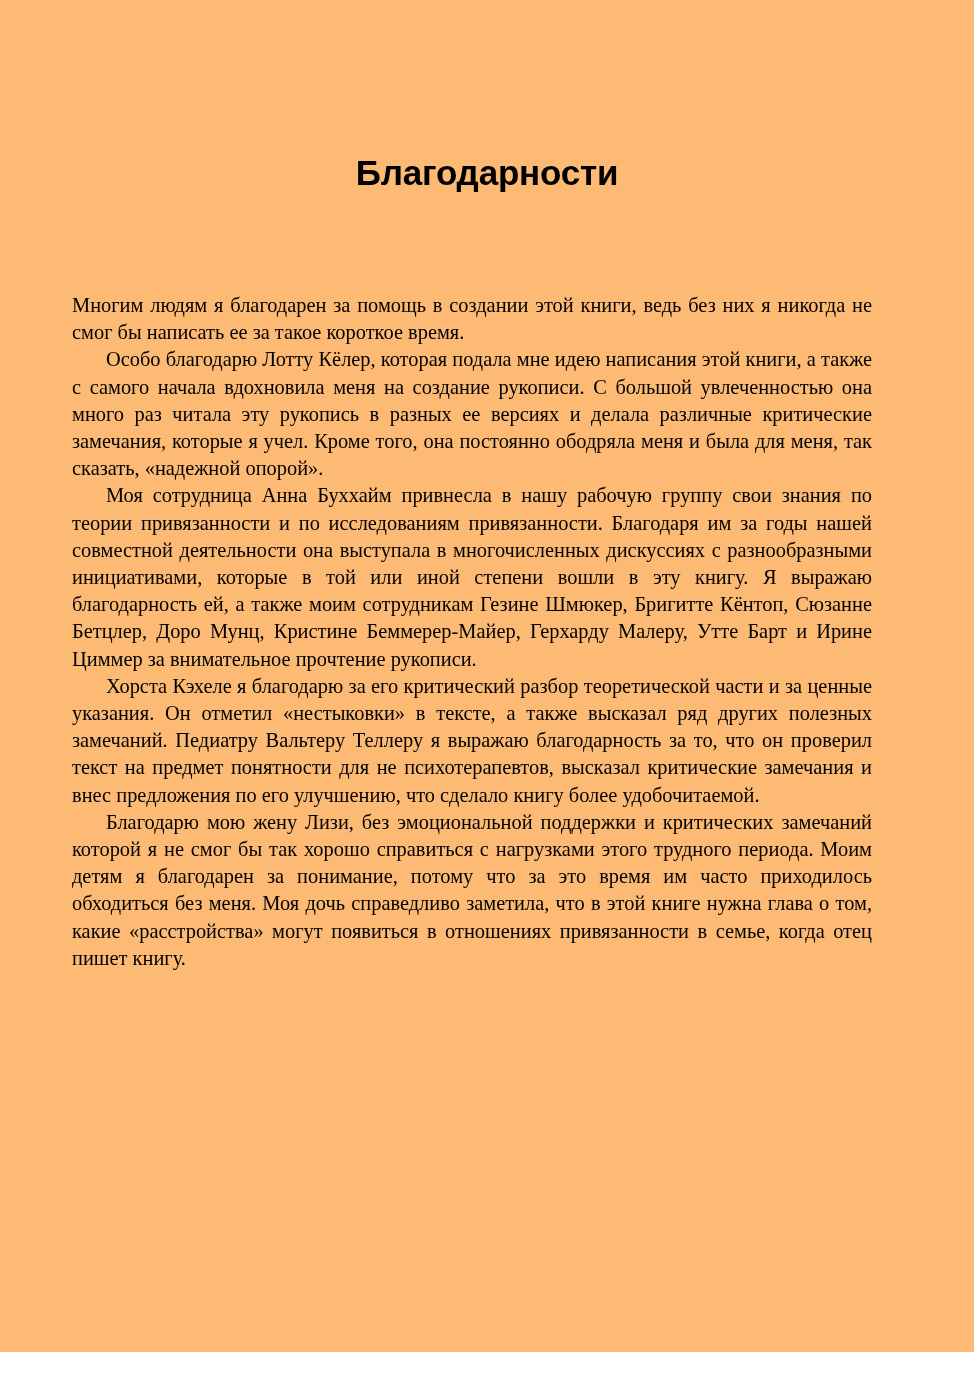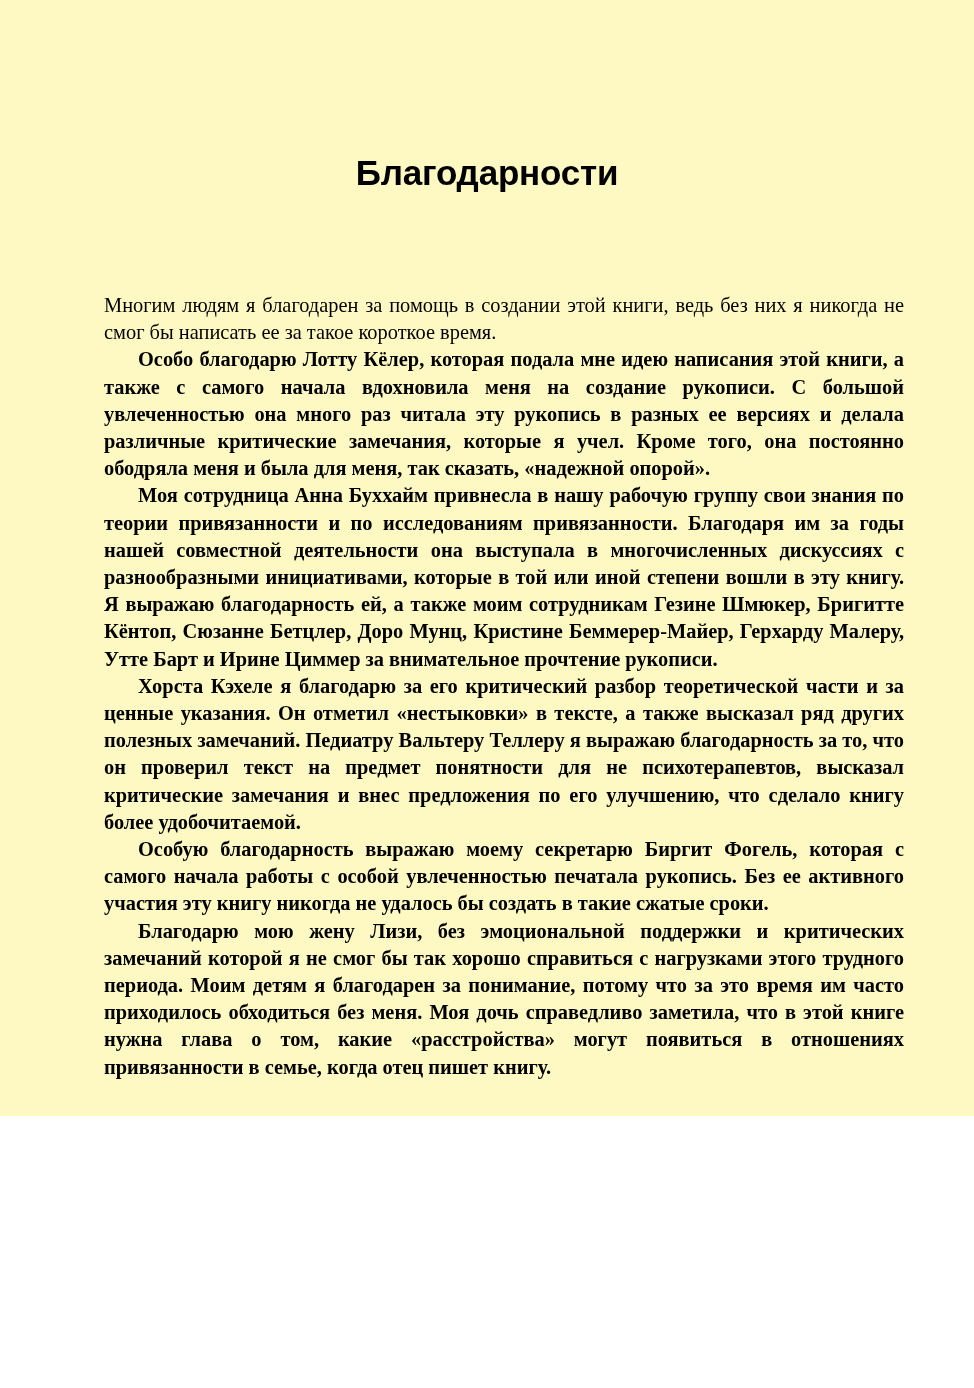--- a/index.html
+++ b/index.html
@@ -3,69 +3,67 @@
 <meta charset="utf-8">
 <style>
   html, body {
     margin: 0;
     padding: 0;
     background: #ffffff;
   }
   .page {
     position: relative;
     width: 974px;
-    height: 1116px;
-    background: #fef9c3;
+    height: 1352px;
+    background: #fdba74;
     overflow: hidden;
     box-sizing: border-box;
     padding-left: 39px;
   }
   .chapter-title {
     position: absolute;
     top: 130px;
     left: 0;
     width: 974px;
     text-align: center;
     font-family: "Liberation Sans", sans-serif;
     font-weight: bold;
     font-size: 35px;
     letter-spacing: -0.2px;
     color: #000000;
   }
   .body-block {
     position: absolute;
     top: 292px;
-    left: 104px;
+    left: 72px;
     width: 800px;
   }
   .para {
     margin: 0;
     font-family: "Liberation Serif", "DejaVu Serif", serif;
     font-size: 20.4px;
     line-height: 27.2px;
     color: #000000;
     text-align: justify;
     text-justify: inter-word;
     hyphens: manual;
     -webkit-hyphens: manual;
   }
   .para.indent {
     text-indent: 34px;
-    font-weight: bold;
   }
 </style>
 </head>
 <body>
 
 <div class="page">
 
   <h1 class="chapter-title">Благодарности</h1>
 
   <div class="body-block">
     <p class="para">Многим людям я благодарен за помощь в создании этой книги, ведь без них я никогда не смог бы написать ее за такое короткое время.</p>
     <p class="para indent">Особо благодарю Лотту Кёлер, которая подала мне идею написания этой книги, а также с самого начала вдохновила меня на создание рукописи. С большой увлеченностью она много раз читала эту рукопись в разных ее версиях и делала различные критические замечания, которые я учел. Кроме того, она постоянно ободряла меня и была для меня, так сказать, «надежной опорой».</p>
     <p class="para indent">Моя сотрудница Анна Буххайм привнесла в нашу рабочую группу свои знания по теории привязанности и по исследованиям привязанности. Благодаря им за годы нашей совместной деятельности она выступала в многочисленных дискуссиях с разнообразными инициативами, которые в той или иной степени вошли в эту книгу. Я выражаю благодарность ей, а также моим сотрудникам Гезине Шмюкер, Бригитте Кёнтоп, Сюзанне Бетцлер, Доро Мунц, Кристине Беммерер-Майер, Герхарду Малеру, Утте Барт и Ирине Циммер за внимательное прочтение рукописи.</p>
     <p class="para indent">Хорста Кэхеле я благодарю за его критический разбор теоретической части и за ценные указания. Он отметил «нестыковки» в тексте, а также высказал ряд других полезных замечаний. Педиатру Вальтеру Теллеру я выражаю благодарность за то, что он проверил текст на предмет понятности для не психотерапевтов, высказал критические замечания и внес предложения по его улучшению, что сделало книгу более удобочитаемой.</p>
-    <p class="para indent">Особую благодарность выражаю моему секретарю Биргит Фогель, которая с самого начала работы с особой увлеченностью печатала рукопись. Без ее активного участия эту книгу никогда не удалось бы создать в такие сжатые сроки.</p>
     <p class="para indent">Благодарю мою жену Лизи, без эмоциональной поддержки и критических замечаний которой я не смог бы так хорошо справиться с нагрузками этого трудного периода. Моим детям я благодарен за понимание, потому что за это время им часто приходилось обходиться без меня. Моя дочь справедливо заметила, что в этой книге нужна глава о том, какие «расстройства» могут появиться в отношениях привязанности в семье, когда отец пишет книгу.</p>
   </div>
 
 </div>
 
 </body></html>

